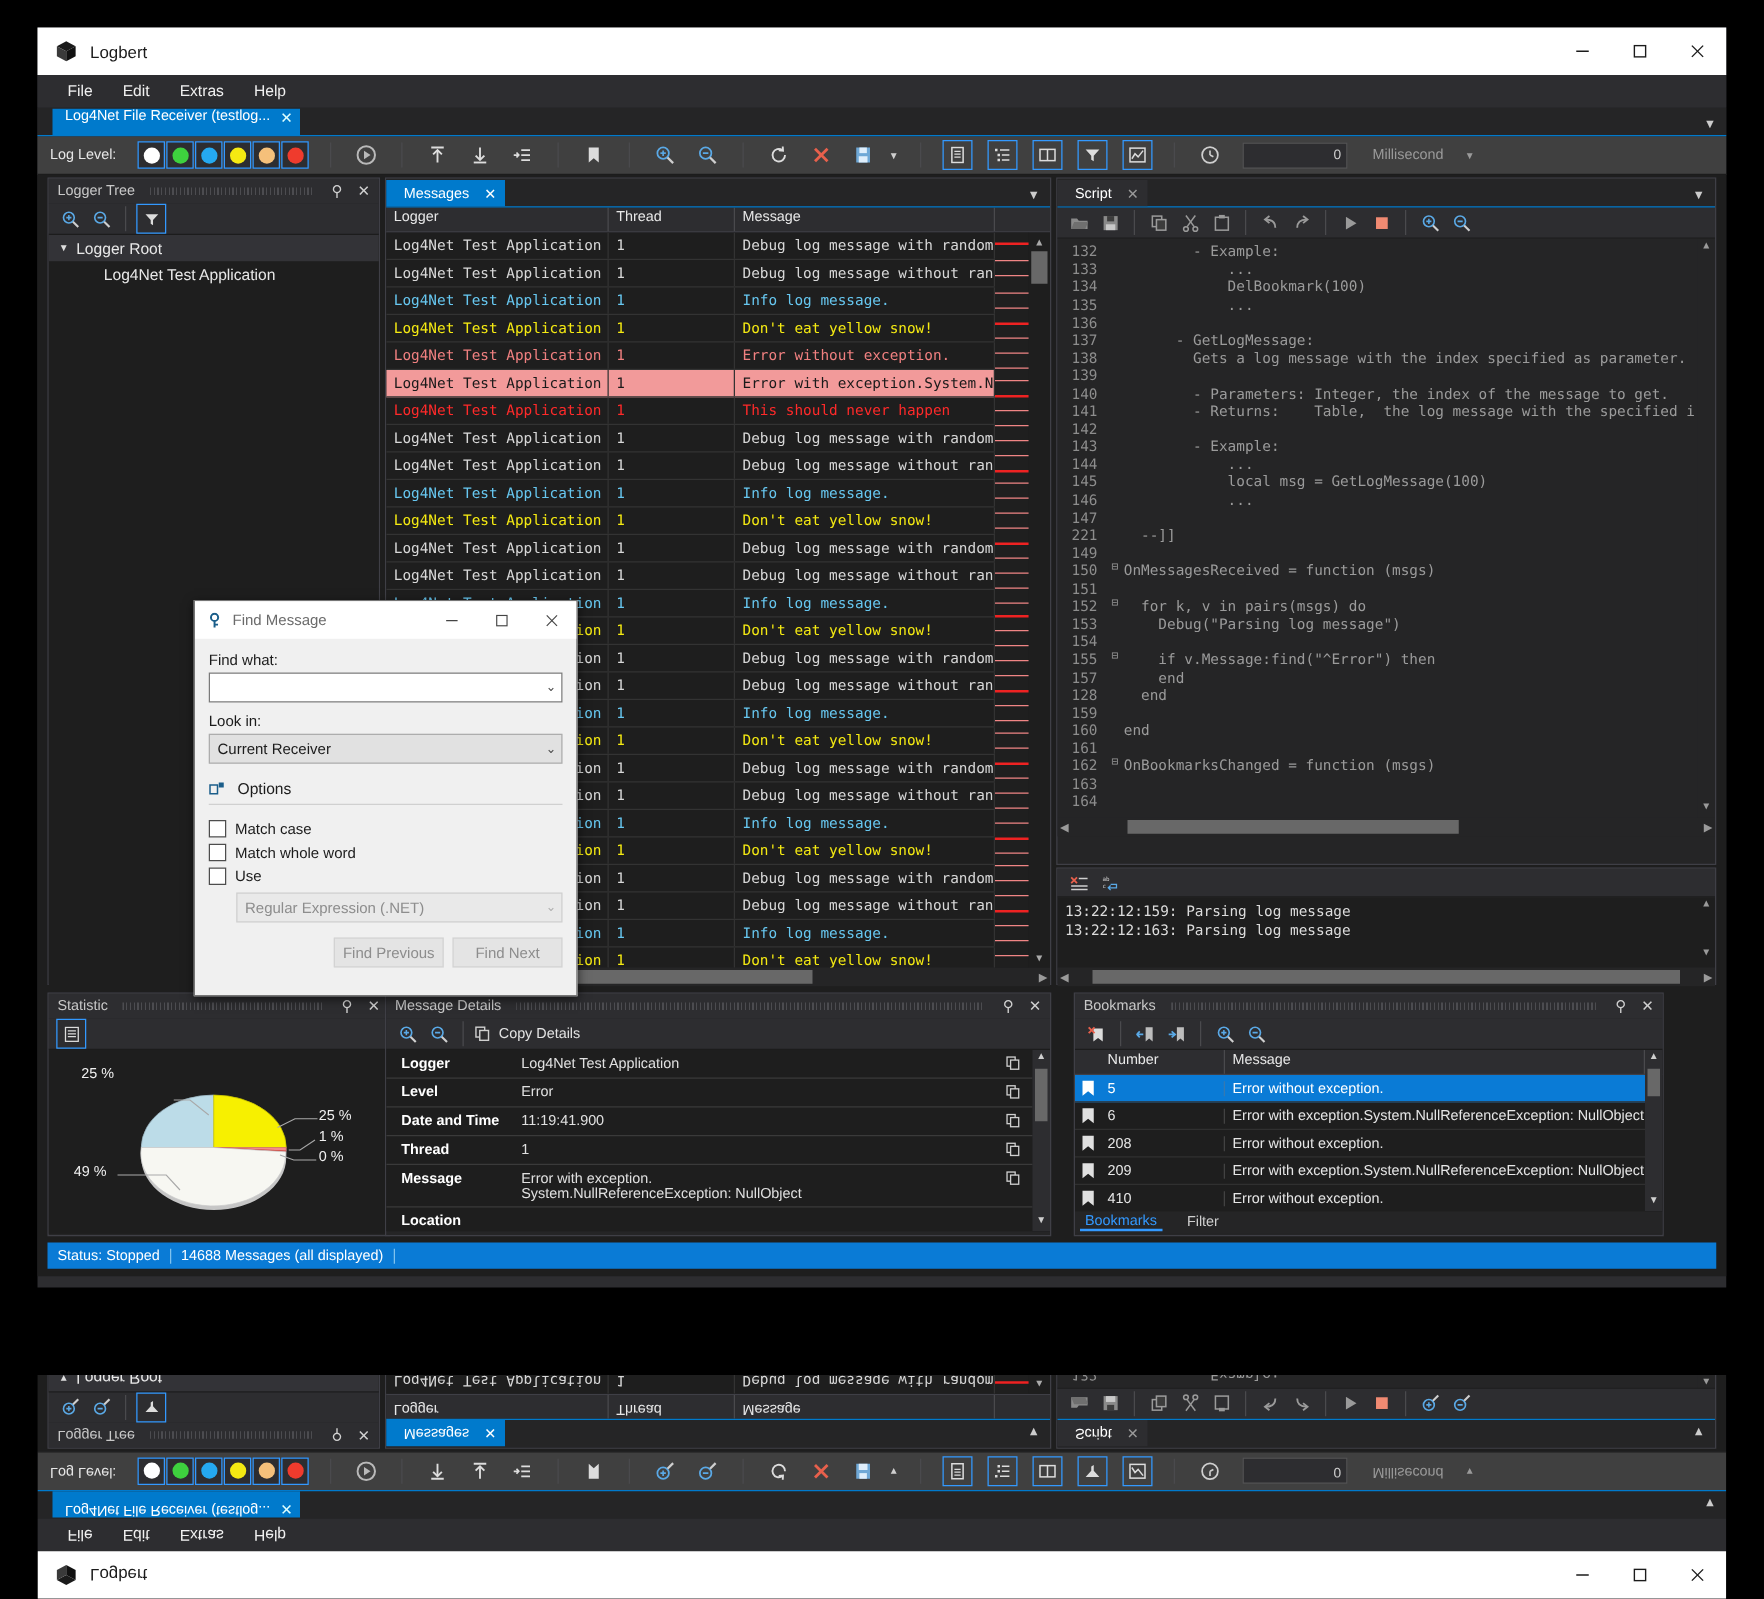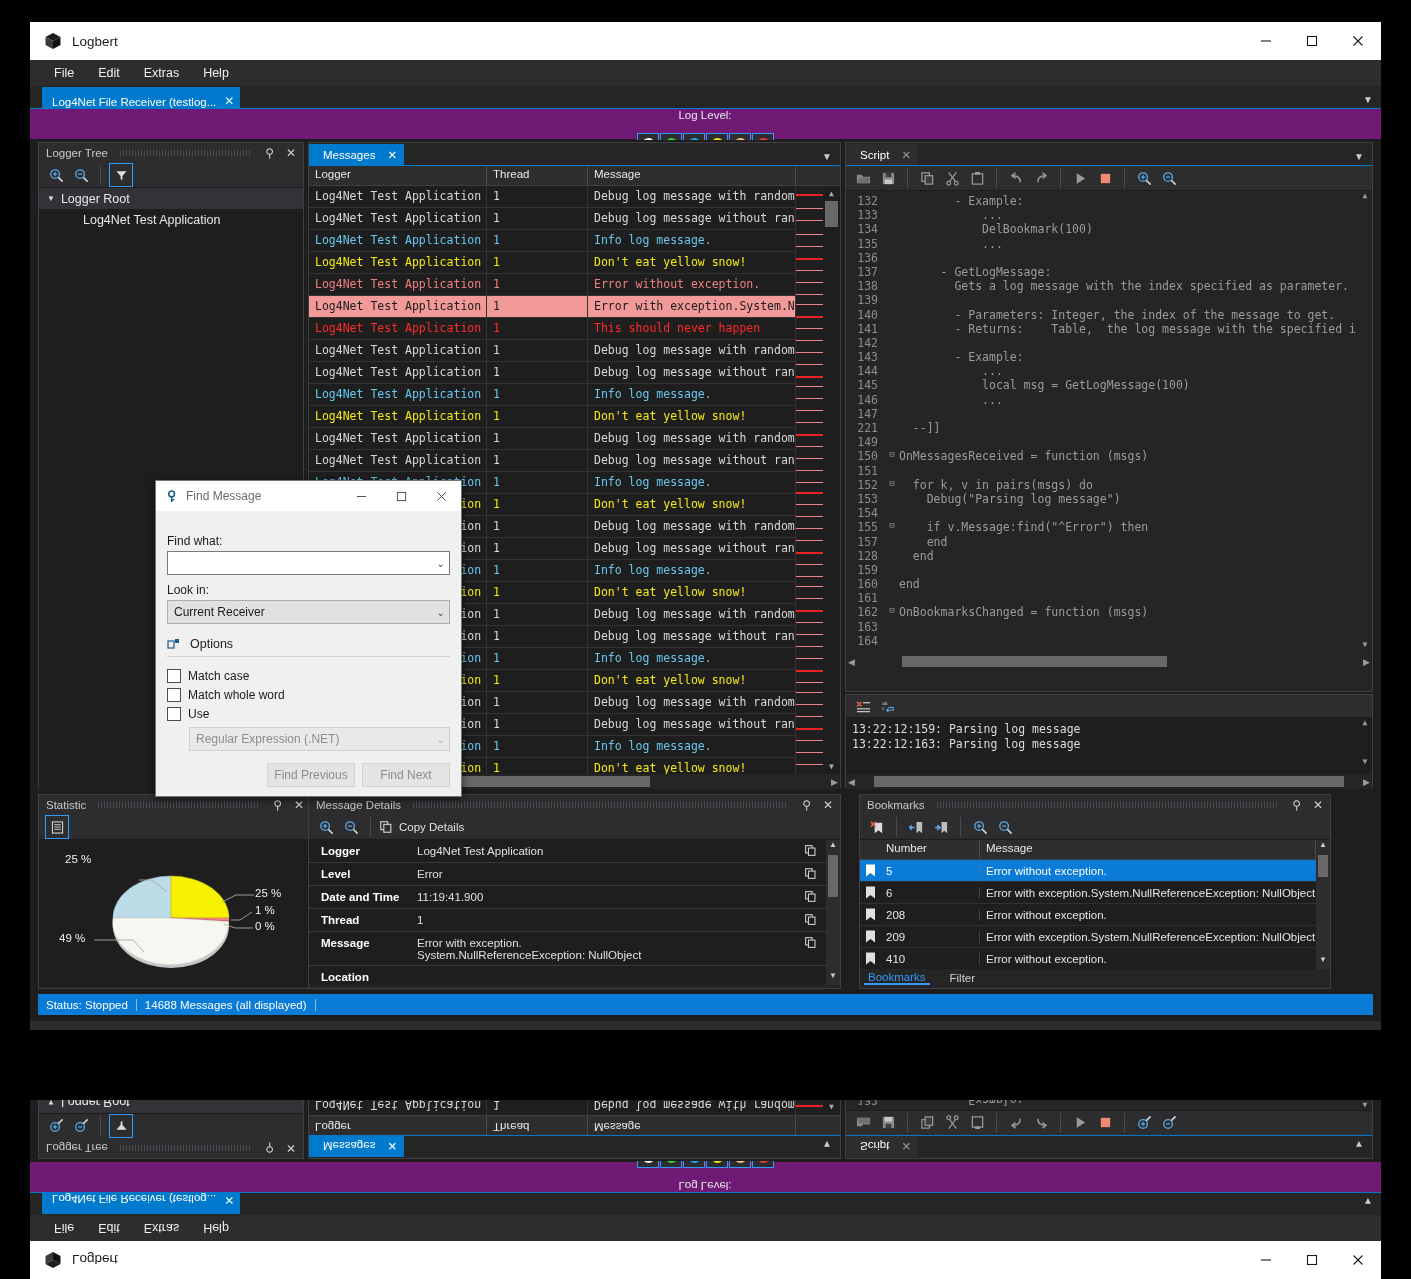--- a/index.html
+++ b/index.html
@@ -9,25 +9,25 @@
   .titlebar{height:38px;background:#ffffff;display:flex;align-items:center;position:relative;}
   .tb-logo{margin-left:14px;width:18px;height:18px;}
   .tb-title{margin-left:10px;font-size:13.5px;color:#1b1b1b;}
   .tb-btns{position:absolute;right:0;top:0;height:38px;display:flex;}
   .tb-btn{width:46px;height:38px;display:flex;align-items:center;justify-content:center;color:#1b1b1b;}
   
   .menubar{height:26px;background:#2d2d30;display:flex;align-items:center;padding-left:12px;}
   .menu-item{font-size:12.5px;color:#f0f0f0;padding:4px 12px;}
   
   .doctabs{height:22px;background:#252526;display:flex;align-items:flex-end;position:relative;border-bottom:1px solid #007acc;}
-  .doctab{height:21px;background:#007acc;color:#fff;font-size:11.5px;display:flex;align-items:flex-end;padding:0 6px 0 10px;margin-left:12px;gap:8px;}
+  .doctab{height:21px;background:#007acc;color:#fff;font-size:11.5px;display:flex;align-items:flex-start;padding:0 6px 0 10px;margin-left:12px;gap:8px;}
   .doctab .x{font-size:12px;color:#dff;}
   .doctabs .caret{position:absolute;right:8px;bottom:3px;color:#ccc;font-size:10px;}
   
-  .toolbar{height:30px;background:#701a75;display:flex;align-items:center;gap:12px;padding:0 6px;border-bottom:1px solid #1c1c1c;flex-direction:column;}
+  .toolbar{height:30px;background:#404040;display:flex;align-items:center;gap:12px;padding:0 6px;border-bottom:1px solid #1c1c1c;}
   .tlabel{font-size:11.5px;color:#e6e6e6;margin-right:5px;margin-left:4px;}
   .lvl{width:20px;height:20px;border:1px solid #3399ff;display:flex;align-items:center;justify-content:center;background:#2d2d30;}
   .lvl .dot{width:13px;height:13px;border-radius:50%;}
   .sep{width:1px;height:20px;background:#4a4a4d;margin:0 5px;}
   .tbtn{width:22px;height:22px;display:flex;align-items:center;justify-content:center;color:#d8d8d8;font-size:13px;}
   .tbtn.boxed{border:1px solid #3399ff;}
   .numbox{width:78px;height:19px;background:#2d2d30;border:1px solid #555;color:#cfcfcf;font-size:11px;text-align:right;padding-right:4px;line-height:19px;margin-left:3px;}
   .unit{font-size:11.5px;color:#9a9a9a;margin-left:8px;}
   
   .body{position:relative;height:881px;background:#1e1e1e;}
@@ -76,21 +76,21 @@
   .bmtabs .t.on{color:#3399ff;border-bottom:2px solid #3399ff;}
   
   .statusbar{position:absolute;left:8px;right:8px;bottom:6px;height:21px;background:#0a7bd6;display:flex;align-items:center;color:#fff;font-size:11.5px;}
   .statusbar .sseg{padding:0 8px;border-right:1px solid #7fc2ee;}
   
   .dlg{position:absolute;left:125px;top:340px;width:305px;height:315px;background:#f0f0f0;border:1px solid #767676;box-shadow:0 2px 8px rgba(0,0,0,.6);z-index:50;}
   .dlg-tb{height:30px;background:#fff;display:flex;align-items:center;}
   .dlg-tb .t{font-size:12px;color:#6b6b6b;margin-left:6px;}
   .dlg-tb .btns{margin-left:auto;display:flex;}
   .dlg-tb .b{width:40px;height:30px;display:flex;align-items:center;justify-content:center;color:#444;font-size:12px;}
-  .dlg-body{padding:10px 11px 0 11px;margin-top:13px;}
+  .dlg-body{padding:10px 11px 0 11px;}
   .lbl{font-size:12px;color:#1b1b1b;margin-bottom:3px;}
   .combo{height:22px;background:#fff;border:1px solid #7a7a7a;display:flex;align-items:center;padding:0 4px 0 6px;font-size:12px;color:#1b1b1b;}
   .combo.gray{background:#e1e1e1;border:1px solid #adadad;}
   .combo.dis{background:#e9e9e9;border:1px solid #cfcfcf;color:#8d8d8d;}
   .combo .cv{flex:1;overflow:hidden;white-space:nowrap;}
   .combo .ch{font-size:10px;color:#4a4a4a;}
   .optrow{display:flex;align-items:center;gap:7px;margin-top:5px;font-size:12px;color:#1b1b1b;}
   .cbx{width:12px;height:12px;border:1px solid #4d4d4d;background:#fff;}
   .optshead{display:flex;align-items:center;gap:9px;margin-top:13px;}
   .optshead .ot{font-size:12.5px;color:#1b1b1b;}

